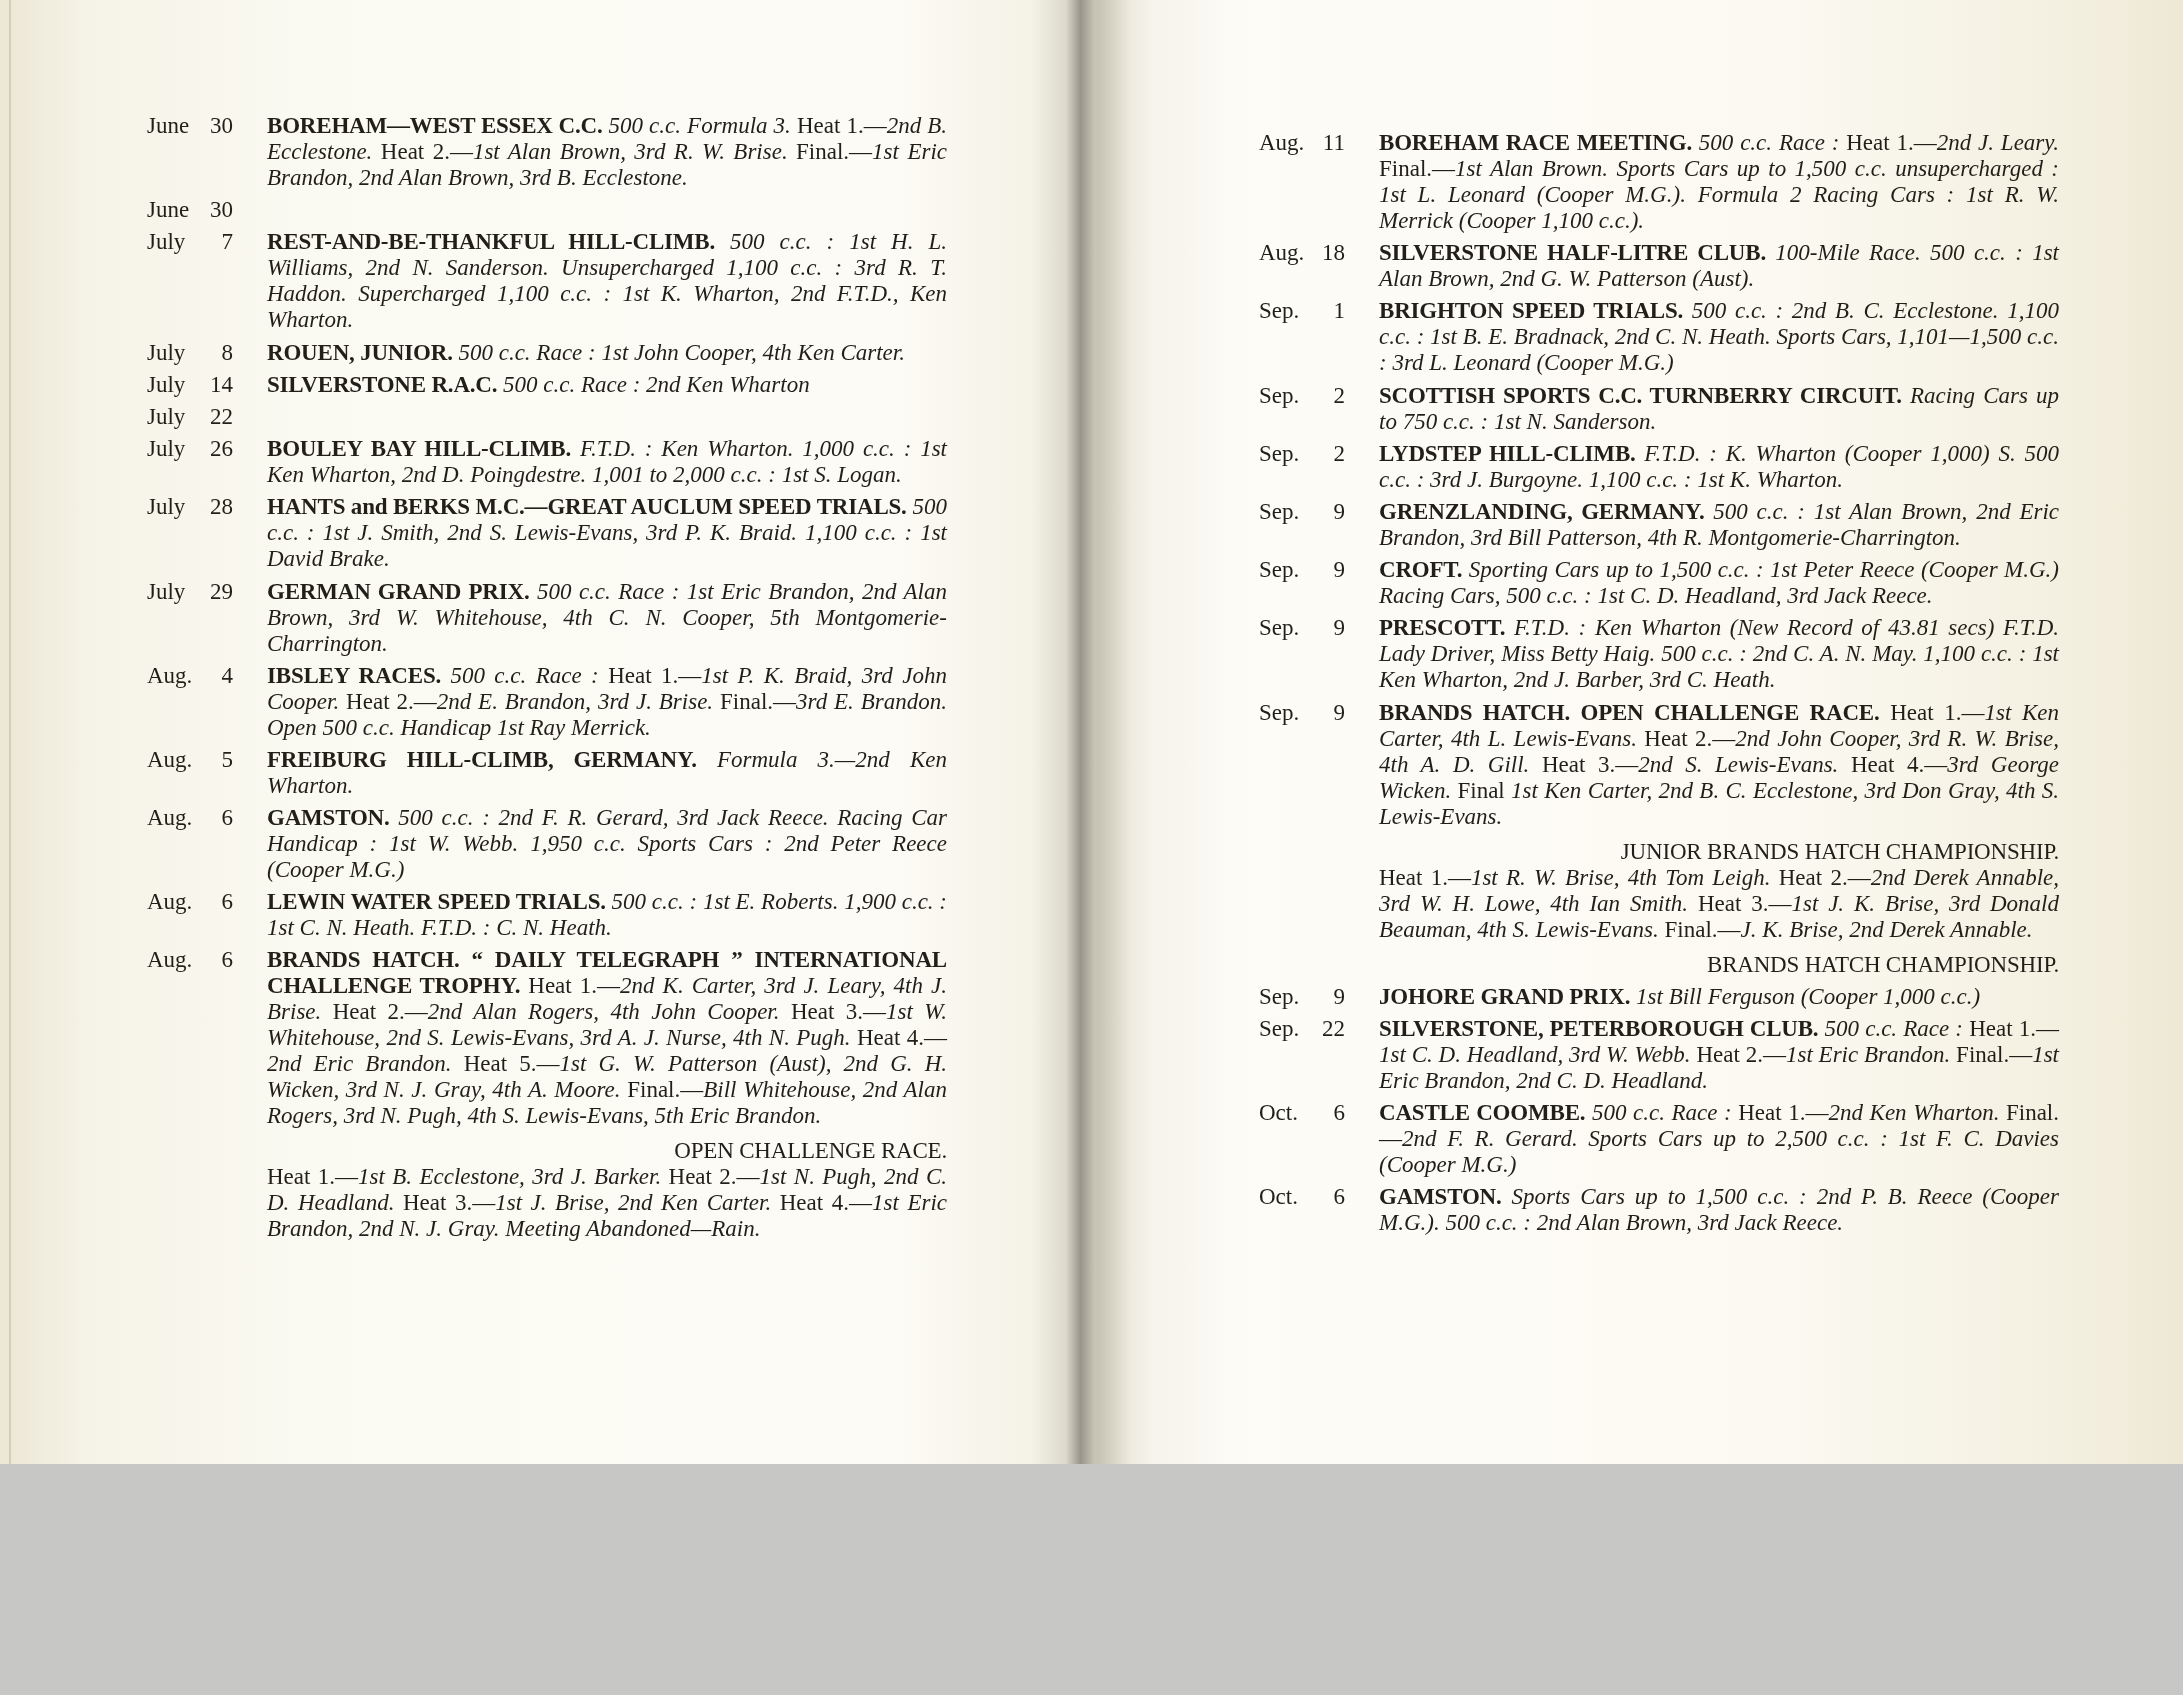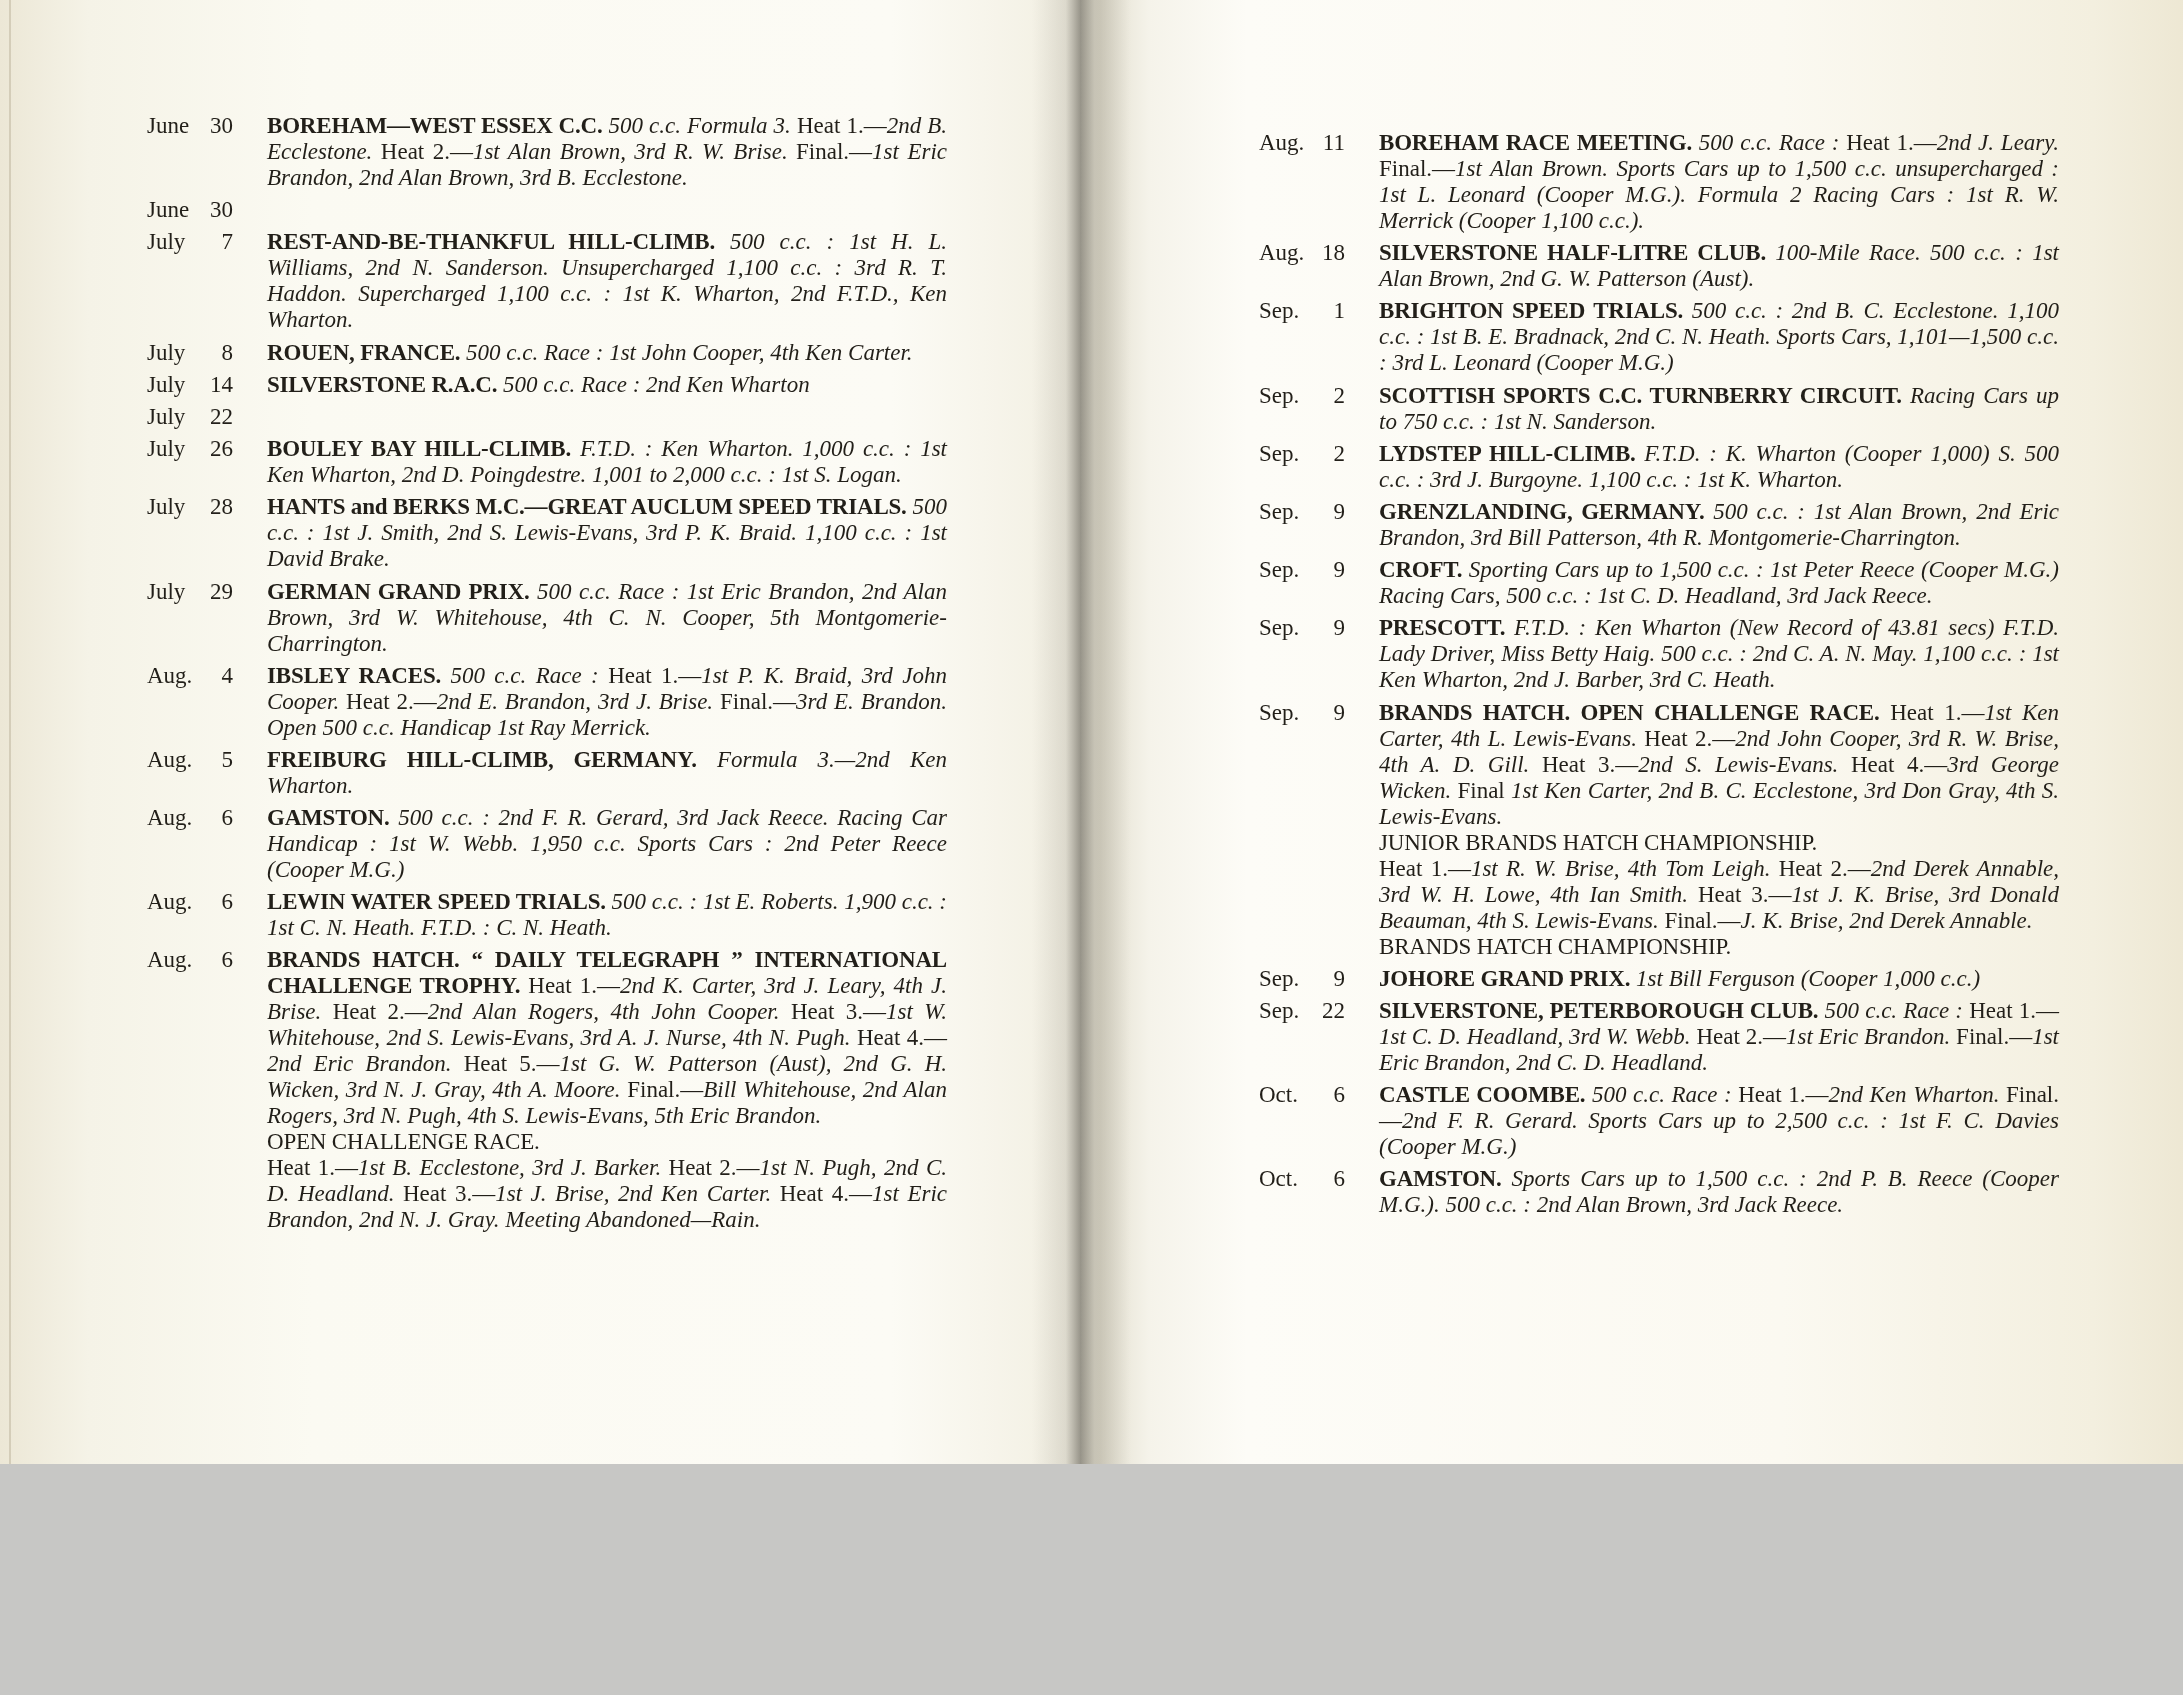--- a/index.html
+++ b/index.html
@@ -28,21 +28,21 @@
   .scanner-strip{position:absolute;left:0;top:1676px;width:2183px;height:20px;
     background:#c9c9c7;}
   .content{position:absolute;font-size:23px;line-height:26px;}
   #left-content{left:147px;top:113px;width:800px;}
   #right-content{left:168px;top:130px;width:800px;}
   .entry{display:flex;margin-bottom:6.2px;}
   .entry-date{width:86px;flex:none;display:flex;justify-content:space-between;
     margin-right:34px;white-space:nowrap;}
   .entry-body{flex:1;text-align:justify;}
   .block{text-align:justify;}
-  .block.heading-line{text-align:left;}
+  .block.heading-line{text-align:right;margin-top:9px;}
   .seg-t{font-weight:bold;letter-spacing:-0.2px;}
   .seg-i{font-style:italic;}
   .seg-h{letter-spacing:-0.2px;}
   .pagenum{position:absolute;width:800px;text-align:center;font-size:24px;}
   #pn-left{left:147px;top:1531px;}
   #pn-right{left:168px;top:1546px;}
 </style>
 </head>
 <body>
 
@@ -74,21 +74,21 @@
             <div class="entry-body">
               <div class="block"><span class="seg-t">REST-AND-BE-THANKFUL HILL-CLIMB.</span><span class="seg-i"> 500 c.c. : 1st H. L. Williams, 2nd N. Sanderson. Unsupercharged 1,100 c.c. : 3rd R. T. Haddon. Supercharged 1,100 c.c. : 1st K. Wharton, 2nd F.T.D., Ken Wharton.</span></div>
             </div>
           </div>
           <div class="entry">
             <div class="entry-date">
               <span class="month">July</span>
               <span class="day">8</span>
             </div>
             <div class="entry-body">
-              <div class="block"><span class="seg-t">ROUEN, FRANCE.</span><span class="seg-i"> 500 c.c. Race : 1st John Cooper, 4th Ken Carter.</span></div>
+              <div class="block"><span class="seg-t">ROUEN, JUNIOR.</span><span class="seg-i"> 500 c.c. Race : 1st John Cooper, 4th Ken Carter.</span></div>
             </div>
           </div>
           <div class="entry">
             <div class="entry-date">
               <span class="month">July</span>
               <span class="day">14</span>
             </div>
             <div class="entry-body">
               <div class="block"><span class="seg-t">SILVERSTONE R.A.C.</span><span class="seg-i"> 500 c.c. Race : 2nd Ken Wharton</span></div>
             </div>

